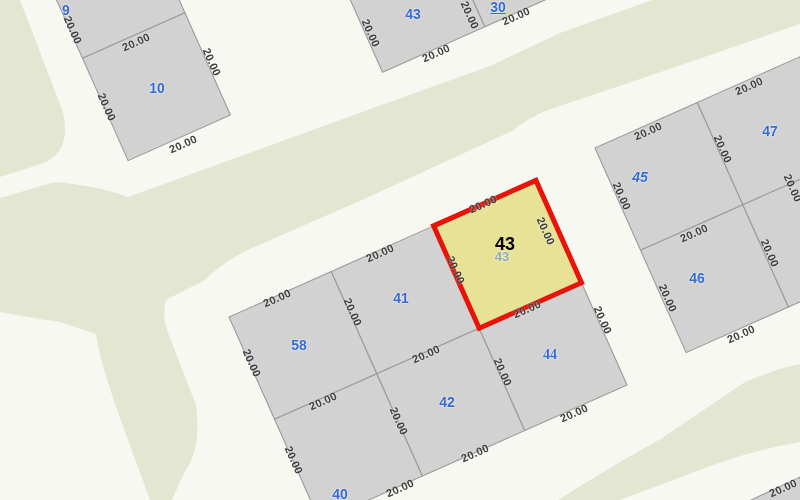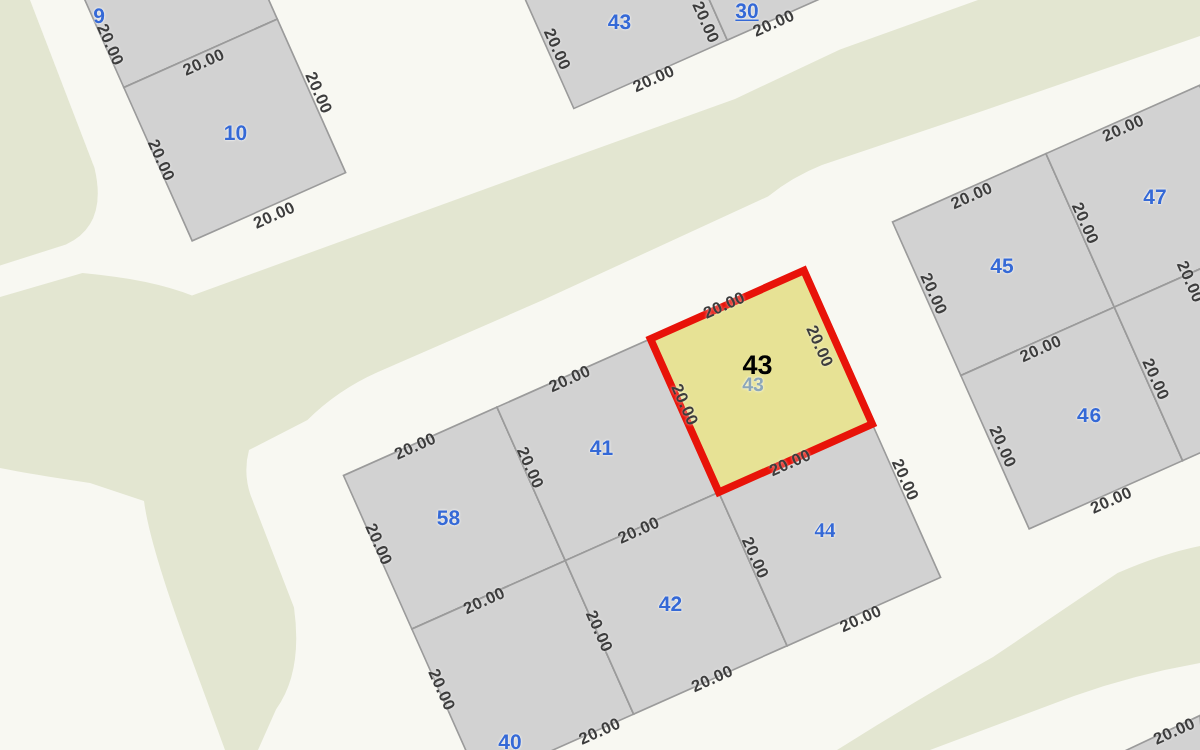--- a/index.html
+++ b/index.html
@@ -90,22 +90,22 @@
   <div id="labels">
       <span class="lbl num" style="left: 66px; top: 10px; transform: translate(-50%, -50%);">9</span>
       <span class="lbl num" style="left: 157px; top: 88px; transform: translate(-50%, -50%);">10</span>
       <span class="lbl num" style="left: 413px; top: 14px; transform: translate(-50%, -50%);">43</span>
       <span class="lbl num" style="left: 498px; top: 7px; transform: translate(-50%, -50%); text-decoration: underline;">30</span>
       <span class="lbl num" style="left: 299px; top: 345px; transform: translate(-50%, -50%);">58</span>
       <span class="lbl num" style="left: 340px; top: 459px; transform: translate(-50%, -50%); margin-top: 35px;">40</span>
       <span class="lbl num" style="left: 401px; top: 298px; transform: translate(-50%, -50%);">41</span>
       <span class="lbl num" style="left: 447px; top: 402px; transform: translate(-50%, -50%);">42</span>
       <span class="lbl num" style="left: 550px; top: 355px; transform: translate(-50%, -50%); font-family: Liberation Serif, serif;">44</span>
-      <span class="lbl num" style="left: 668px; top: 177px; transform: translate(-50%, -50%);">45</span>
-      <span class="lbl num" style="left: 726px; top: 278px; transform: translate(-50%, -50%); font-family: Liberation Mono, monospace;">46</span>
+      <span class="lbl num" style="left: 640px; top: 177px; transform: translate(-50%, -50%); font-style: italic;">45</span>
+      <span class="lbl num" style="left: 697px; top: 278px; transform: translate(-50%, -50%);">46</span>
       <span class="lbl num" style="left: 770px; top: 131px; transform: translate(-50%, -50%);">47</span>
       <span class="lbl num ghost" style="left: 502px; top: 256px; transform: translate(-50%, -50%);">43</span>
       <span class="lbl num selected" style="left: 505px; top: 244px; transform: translate(-50%, -50%);">43</span>
       <span class="lbl dim" style="left: 73px; top: 30px; transform: translate(-50%, -50%) rotate(66deg);">20.00</span>
       <span class="lbl dim" style="left: 136px; top: 42px; transform: translate(-50%, -50%) rotate(-24deg);">20.00</span>
       <span class="lbl dim" style="left: 107px; top: 107px; transform: translate(-50%, -50%) rotate(66deg);">20.00</span>
       <span class="lbl dim" style="left: 212px; top: 62px; transform: translate(-50%, -50%) rotate(66deg);">20.00</span>
       <span class="lbl dim" style="left: 183px; top: 144px; transform: translate(-50%, -50%) rotate(-24deg);">20.00</span>
       <span class="lbl dim" style="left: 371px; top: 33px; transform: translate(-50%, -50%) rotate(66deg);">20.00</span>
       <span class="lbl dim" style="left: 436px; top: 53px; transform: translate(-50%, -50%) rotate(-24deg);">20.00</span>

